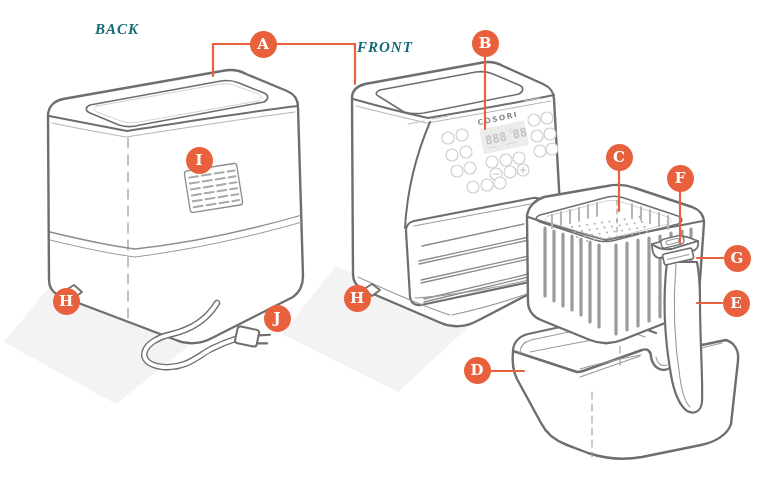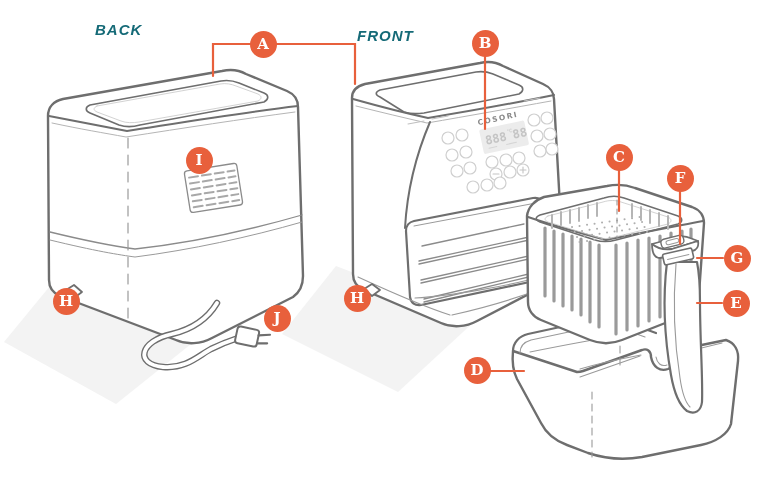--- a/index.html
+++ b/index.html
@@ -3,21 +3,21 @@
 <meta charset="utf-8">
 <style>
   html,body{margin:0;padding:0;background:#ffffff;}
   .stage{
     position:relative;width:773px;height:492px;background:#ffffff;overflow:hidden;
     font-family:"DejaVu Sans",sans-serif;
   }
   .stage svg{position:absolute;left:0;top:0;}
   .heading{
     position:absolute;
-    font-family:Liberation Sans, sans-serif;font-style:italic;font-weight:bold;
+    font-family:Liberation Serif, serif;font-style:italic;font-weight:bold;
     font-size:15px;letter-spacing:1px;color:#156A77;white-space:nowrap;
   }
   .callout{
     position:absolute;width:27px;height:27px;margin-left:-13.5px;margin-top:-13.5px;
     border-radius:50%;background:#E8603C;color:#ffffff;
     display:flex;align-items:center;justify-content:center;
     font-family:"DejaVu Serif",serif;font-weight:bold;font-size:15px;line-height:1;
   }
 </style>
 </head>
@@ -177,21 +177,21 @@
     <path d="M485,57 L485,129"></path>
     <path d="M619,170 L619,211"></path>
     <path d="M680,191 L680,244"></path>
     <path d="M697,258 L723,258"></path>
     <path d="M697,303 L722,303"></path>
     <path d="M490,371 L524,371"></path>
   </g>
 </svg>
 
   <div class="heading" style="left:95px;top:21px">BACK</div>
-  <div class="heading" style="left:357px;top:27px">FRONT</div>
+  <div class="heading" style="left:357px;top:39px">FRONT</div>
 
   <div class="callout" style="left:263px;top:44px">
       <span>A</span>
     </div>
   <div class="callout" style="left:485px;top:43px">
       <span>B</span>
     </div>
   <div class="callout" style="left:619px;top:157px">
       <span>C</span>
     </div>

